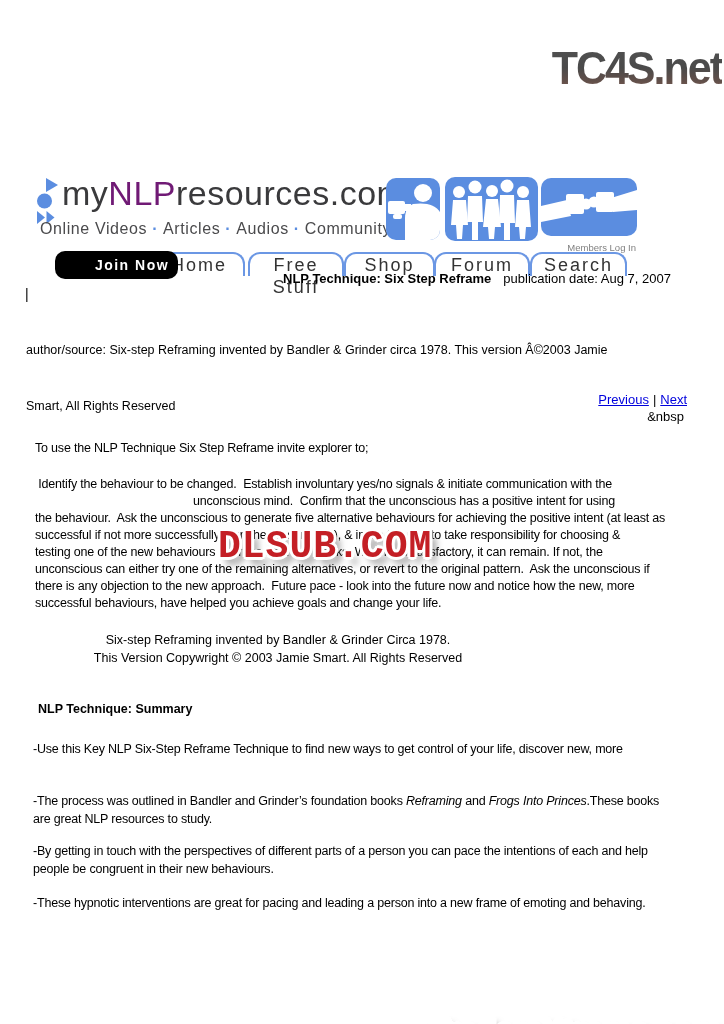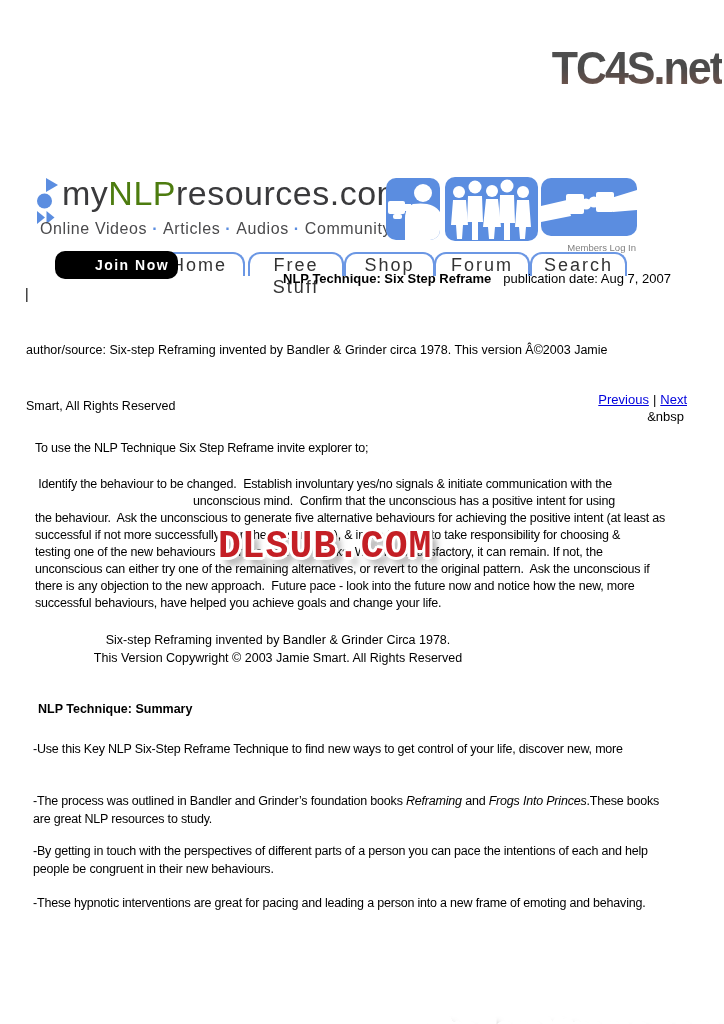--- a/index.html
+++ b/index.html
@@ -9,21 +9,21 @@
   
   .tc4s{position:absolute;top:2px;right:2px;font-size:43px;font-weight:bold;letter-spacing:-2px;
         transform:scaleY(1.08);transform-origin:top right;
         background:linear-gradient(180deg,#535353 0%,#4a4a4a 48%,#63504a 75%,#8a675e 100%);
         -webkit-background-clip:text;background-clip:text;color:transparent;}
 
   
   .logo{position:absolute;left:36px;top:136px;display:flex;align-items:flex-start;}
   .logo-icon{width:23px;height:46px;margin-right:3px;margin-top:2px;}
   .logo-text{font-size:34px;letter-spacing:.5px;color:#3a3a3c;line-height:1;}
-  .logo-accent{color:#4d7c0f;}
+  .logo-accent{color:#701a75;}
   .tagline{position:absolute;left:40px;top:180px;font-size:16px;color:#4a4a4c;letter-spacing:.6px;}
   .tagline .dot{color:#5b8de0;font-weight:bold;margin:0 5px;}
 
   
   .thumb{position:absolute;background:#5b8de0;border-radius:10px;display:flex;align-items:flex-end;
          justify-content:center;overflow:hidden;}
   .thumb svg{display:block;}
   .thumb1{left:386px;top:138px;width:54px;height:62px;}
   .thumb2{left:445px;top:137px;width:93px;height:64px;}
   .thumb3{left:541px;top:138px;width:96px;height:58px;}

